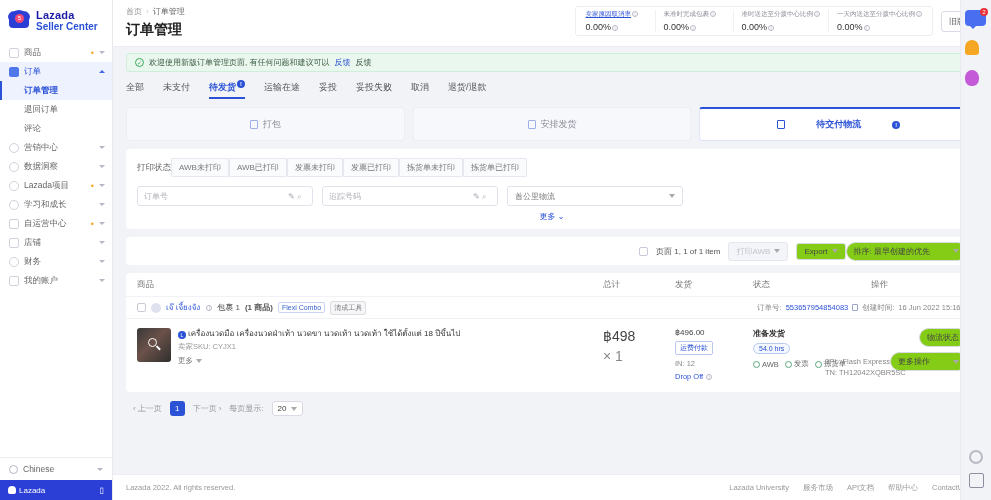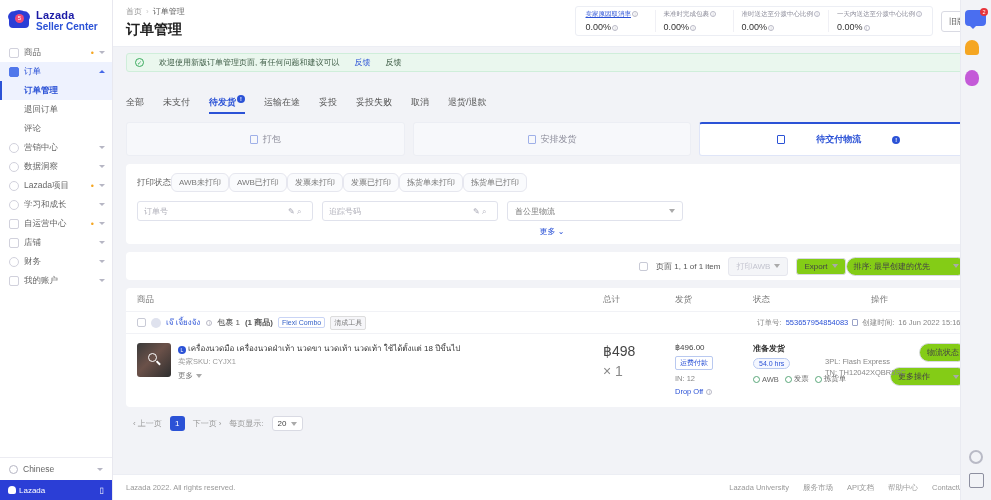--- a/index.html
+++ b/index.html
@@ -116,22 +116,22 @@
     display: inline-block; width: 6px; height: 6px; border: 1px solid #b9b9c6;
     border-radius: 50%; font-size: 5px; text-align: center; line-height: 5px; color: #b9b9c6;
     vertical-align: middle; margin-left: 1px;
   }
   .old-ver-btn {
     margin-left: 8px; border: 1px solid #d9dae3; border-radius: 3px; background: #fff;
     font-size: 8px; color: #555; padding: 4px 7px; cursor: pointer; white-space: nowrap;
   }
 
   .notice {
-    margin: 6px 13px 15px 13px; background: #eaf7ee; border: 1px solid #cfeeda;
-    border-radius: 3px; height: 19px; display: flex; align-items: center; gap: 15px;
+    margin: 6px 13px 0 13px; background: #eaf7ee; border: 1px solid #cfeeda;
+    border-radius: 3px; height: 19px; display: flex; align-items: center; gap: 5px;
     padding: 4px 8px; font-size: 8px; color: #3b5a43;
   }
   .check-ico {
     width: 9px; height: 9px; border-radius: 50%; border: 1px solid #3aab5e; color: #3aab5e;
     font-size: 6px; line-height: 8px; text-align: center;
   }
   .notice a { color: #2b52d6; text-decoration: none; }
 
   .tabs {
     display: flex; gap: 19px; padding: 9px 13px 0 13px; font-size: 9px; color: #555;
@@ -164,21 +164,21 @@
     display: inline-block; background: #2b52d6; color: #fff; border-radius: 50%;
     width: 8px; height: 8px; font-size: 5.5px; line-height: 8px; text-align: center;
   }
 
   .panel {
     margin: 8px 13px 0 13px; background: #fff; border-radius: 4px; padding: 9px 11px 7px 11px;
   }
   .filter-row { display: flex; align-items: center; flex-wrap: wrap; }
   .filter-label { font-size: 8.5px; color: #666; }
   .chip {
-    border: 1px solid #e6e7ef; background: #fafbfd; border-radius: 6px;
+    border: 1px solid #e6e7ef; background: #fafbfd; border-radius: 1px;
     font-size: 8px; color: #777; padding: 3px 7px; cursor: pointer; white-space: nowrap;
   }
   .search-row { display: flex; align-items: center; gap: 9px; margin-top: 9px; }
   .search-field {
     width: 176px; height: 20px; border: 1px solid #e0e2ec; border-radius: 3px;
     display: flex; align-items: center; padding: 0 6px; background: #fff;
   }
   .search-field input {
     border: none; outline: none; flex: 1; font-size: 8px; color: #333;
     font-family: "Liberation Sans", sans-serif; background: transparent;

